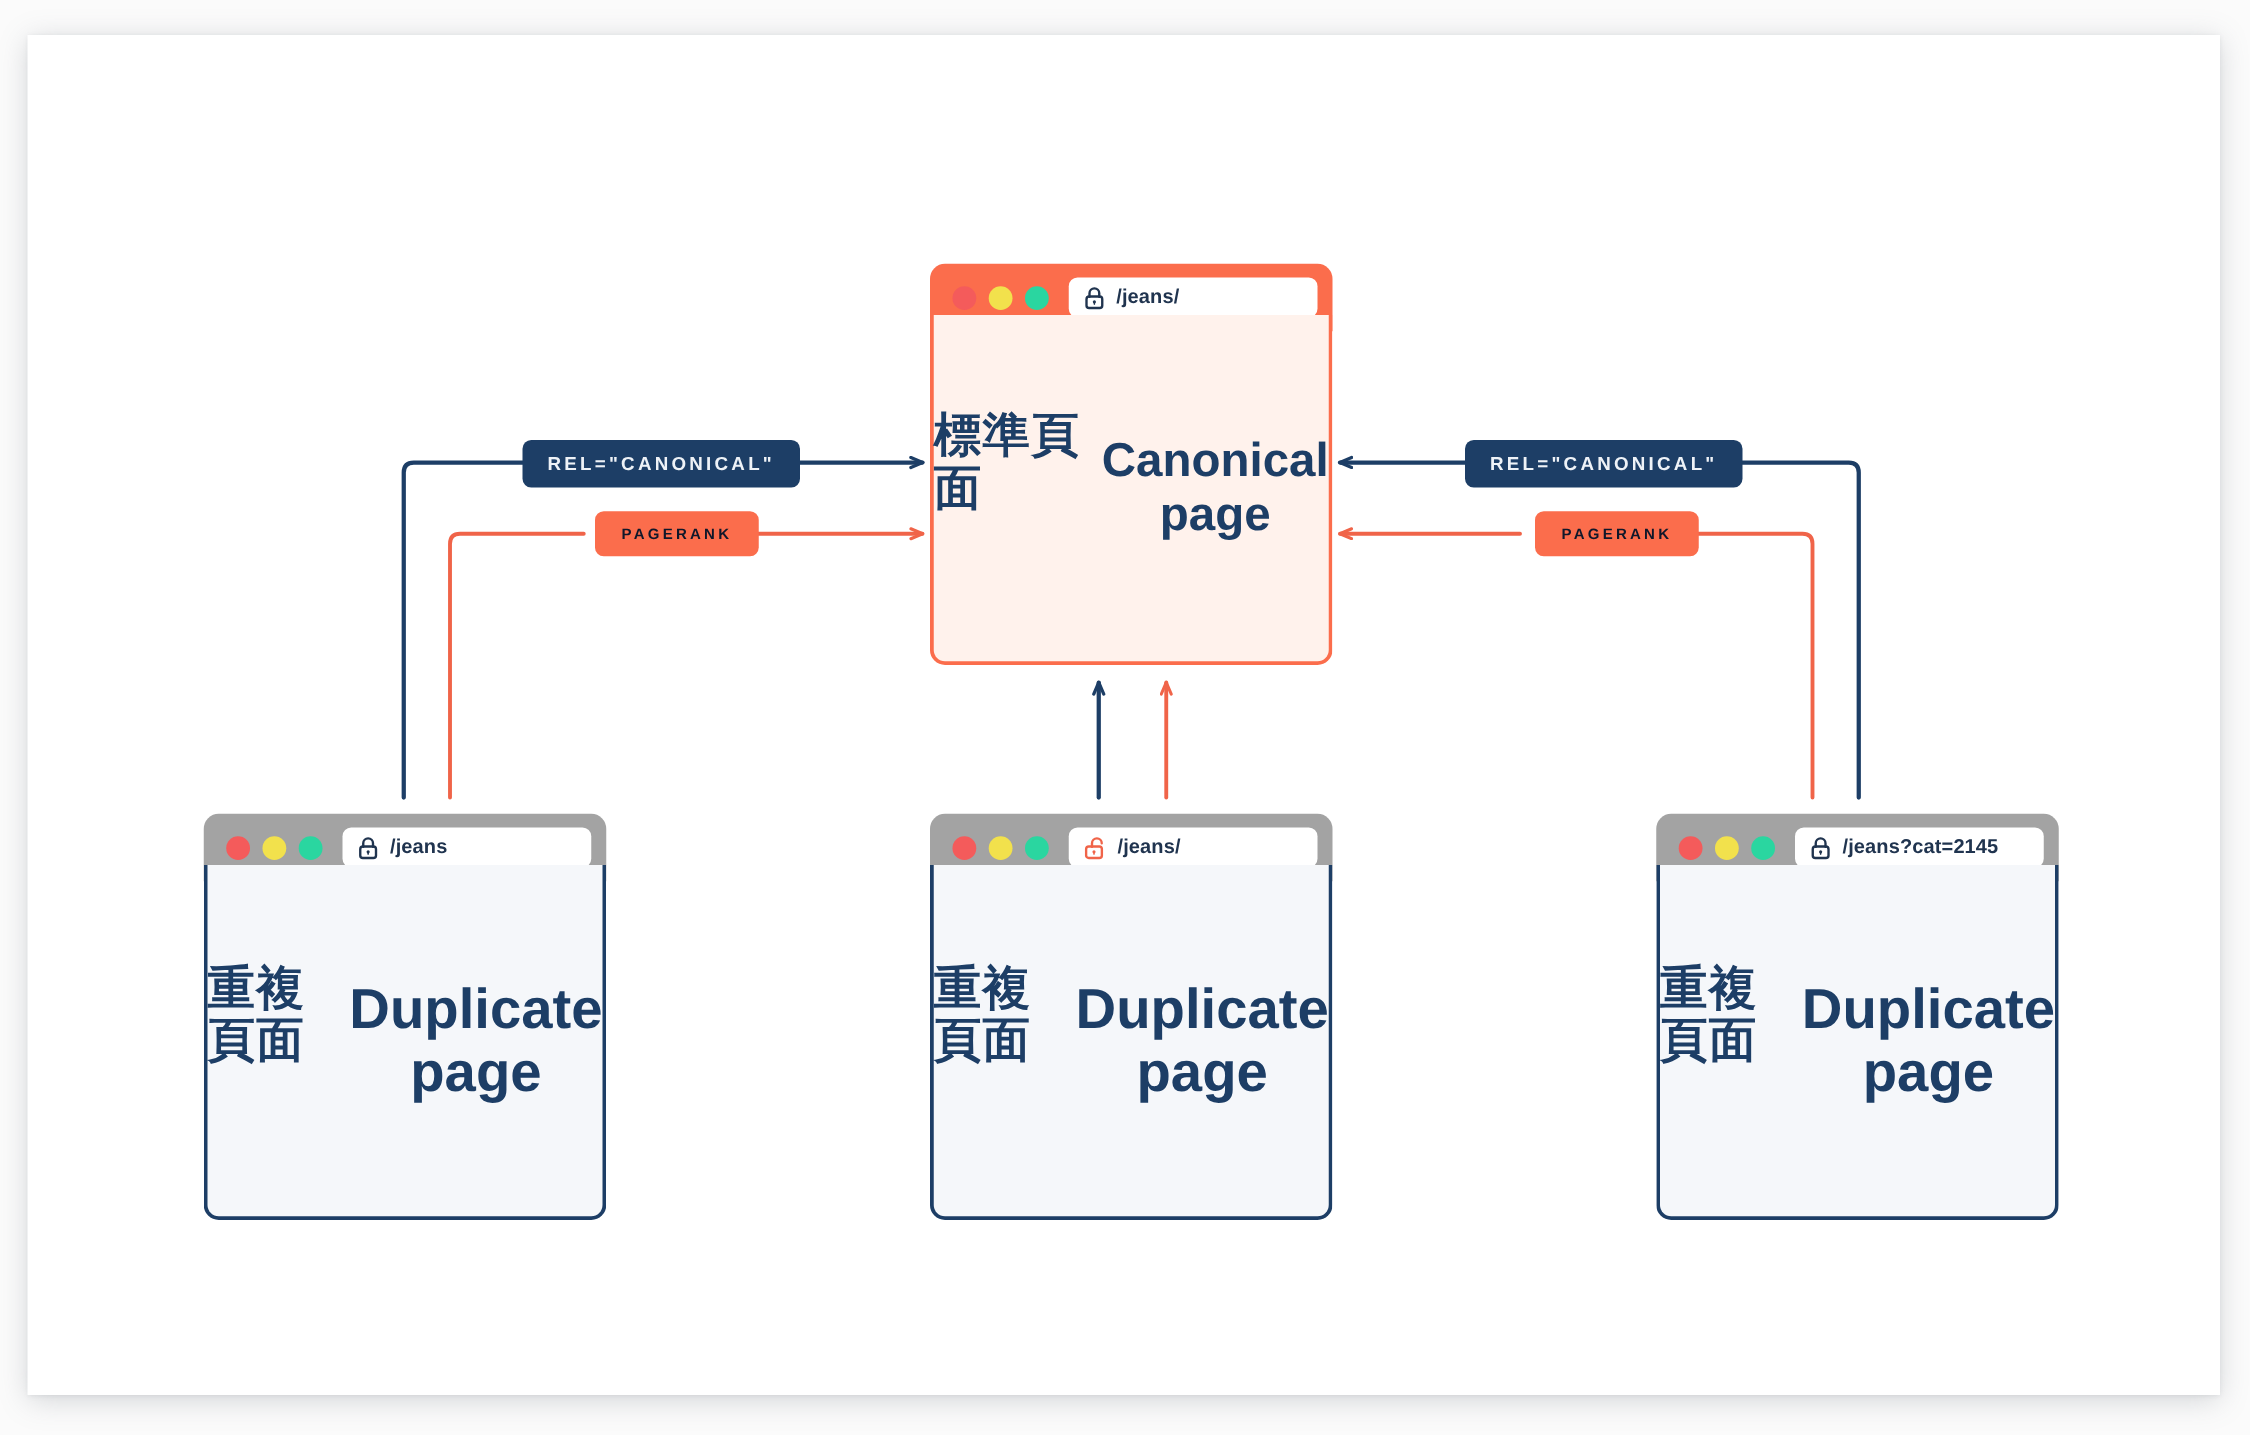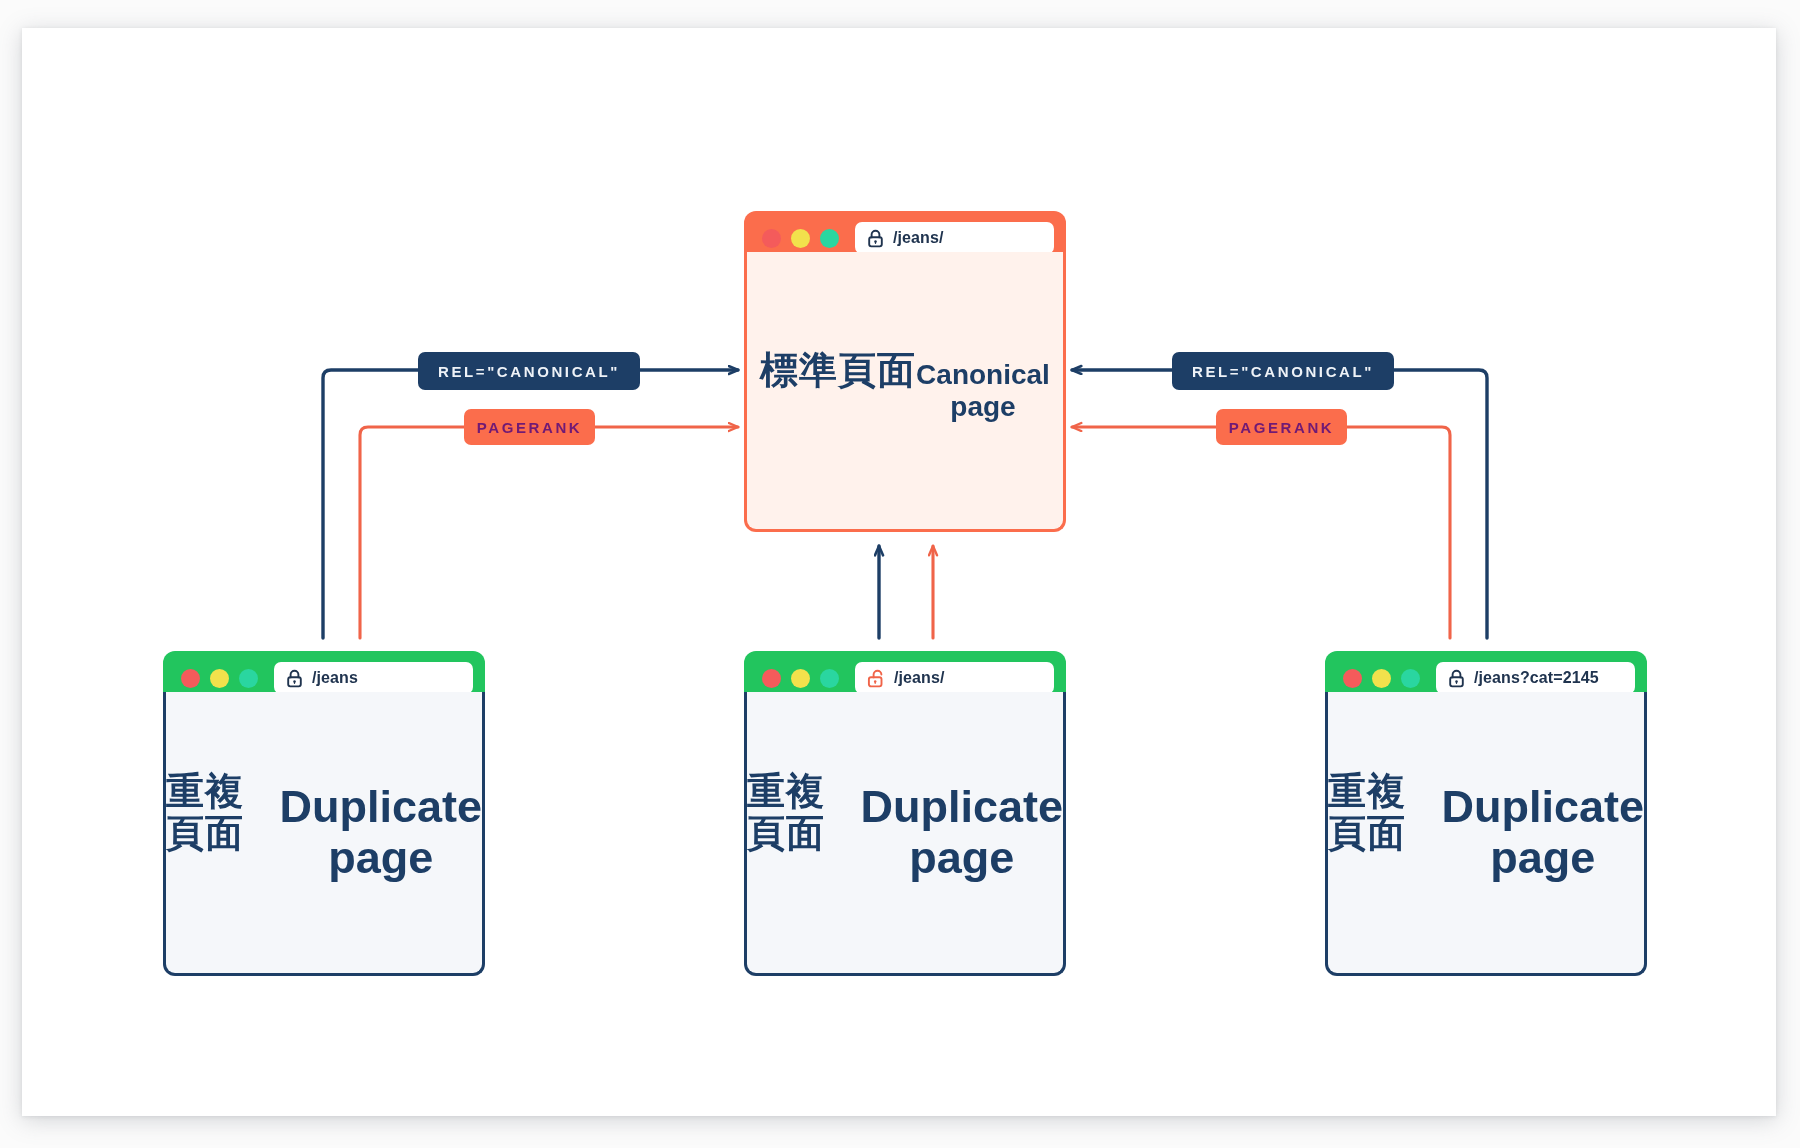--- a/index.html
+++ b/index.html
@@ -66,24 +66,24 @@
 
   
   #win-canonical{left:744px;top:198px;width:322px;height:334px;}
   #win-canonical .bar{background:#FB6D4C;border-radius:12px 12px 0 0;}
   #win-canonical .body{
     background:#FFF2EC;
     border:3px solid #FB6D4C;border-top:none;
     border-radius:0 0 12px 12px;
   }
   #win-canonical .zh{font-size:38px;margin-bottom:40px;}
-  #win-canonical .en{font-size:28px;}
-
-  
-  .win-dup .bar{background:#22c55e;}
+  #win-canonical .en{font-size:38px;}
+
+  
+  .win-dup .bar{background:#a3a3a3;}
   .win-dup .body{
     background:#F5F7FA;
     border:3px solid #1D3E66;border-top:none;
     border-radius:0 0 12px 12px;
   }
   .win-dup{width:322px;height:338px;top:638px;}
   #win-dup-left{left:163px;}
   #win-dup-mid{left:744px;}
   #win-dup-right{left:1325px;}
   .win-dup .zh{font-size:38px;margin-bottom:40px;}
@@ -97,23 +97,24 @@
     font-weight:700;
     white-space:nowrap;
     box-sizing:border-box;
   }
   .badge-canon{
     background:#1D3E66;color:#EEF2F7;
     font-size:15px;letter-spacing:2.6px;
     height:38px;
   }
   .badge-rank{
-    background:#FB6D4C;color:#701a75;
-    font-size:15px;letter-spacing:2.6px;
+    background:#FB6D4C;color:#0f172a;
+    font-size:12px;letter-spacing:2.6px;
     height:36px;
+    margin-left:12px;
   }
   #badge-canon-left{left:418px;top:352px;width:222px;}
   #badge-rank-left {left:464px;top:409px;width:131px;}
   #badge-canon-right{left:1172px;top:352px;width:222px;}
   #badge-rank-right {left:1216px;top:409px;width:131px;}
 </style>
 </head>
 <body>
 
 <div id="stage">

